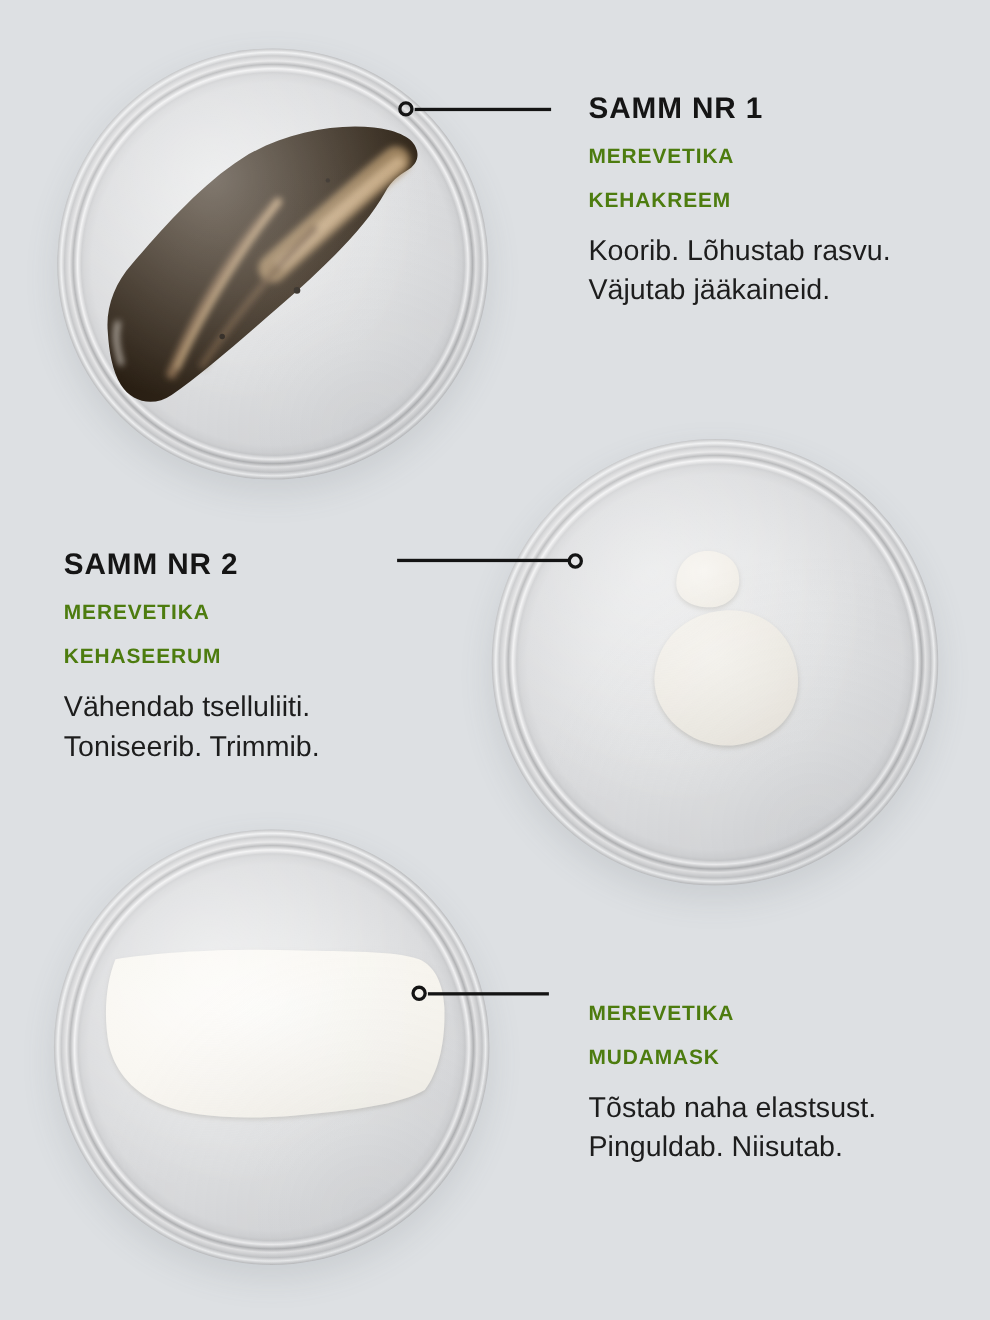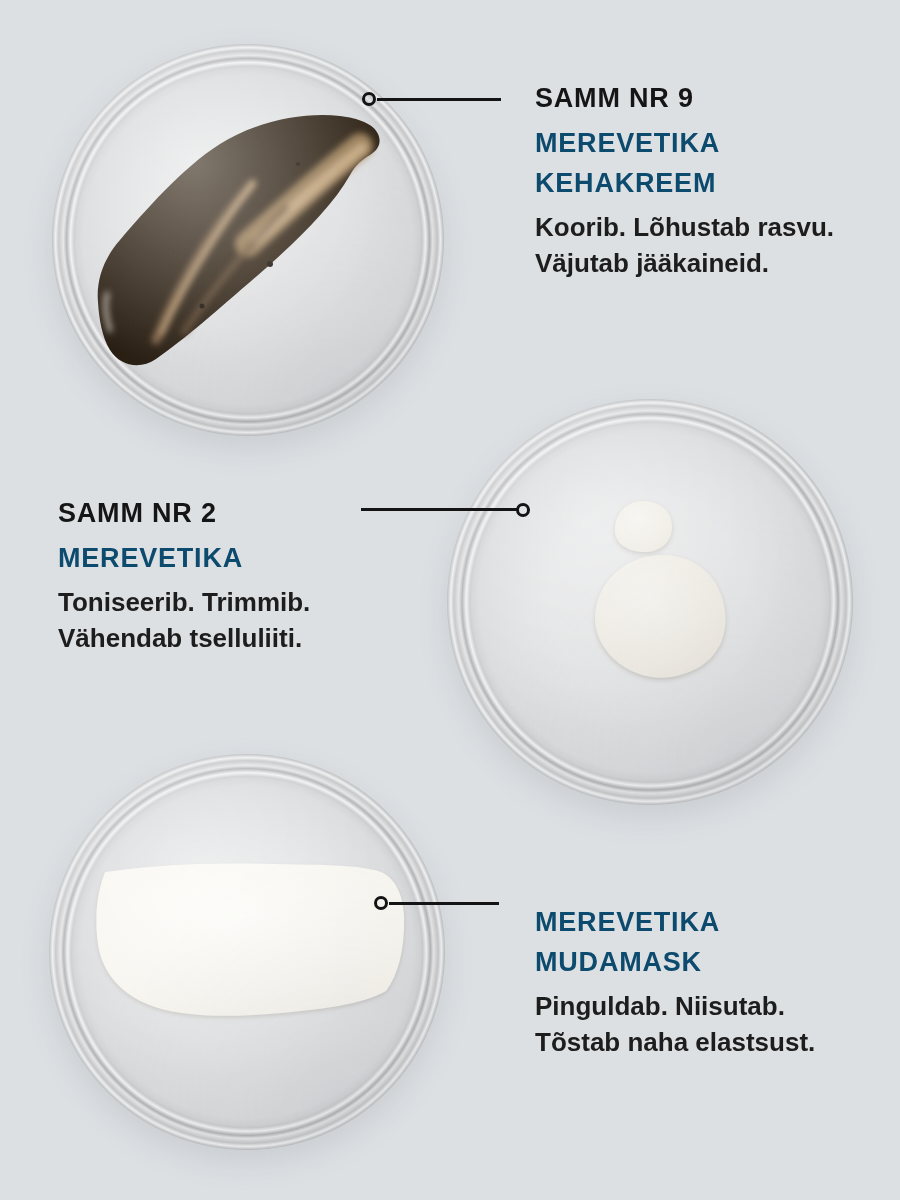--- a/index.html
+++ b/index.html
@@ -33,25 +33,25 @@
     position:absolute;width:8px;height:8px;border:3.5px solid #141414;
     border-radius:50%;background:transparent;
   }
   
   .step-text{position:absolute;}
   .step-text.centered{}
   .step-label{
     font-size:27px;font-weight:700;letter-spacing:.8px;line-height:28px;color:#151515;
   }
   .step-title{
-    font-size:27px;font-weight:700;letter-spacing:.8px;line-height:40px;
-    margin-top:11px;color:#0c4a6e;
+    font-size:19px;font-weight:700;letter-spacing:.8px;line-height:40px;
+    margin-top:11px;color:#4d7c0f;
   }
   .step-desc{
-    font-size:26px;font-weight:700;line-height:36px;margin-top:6px;color:#1d1d1d;
+    font-size:26px;font-weight:400;line-height:36px;margin-top:6px;color:#1d1d1d;
   }
 </style>
 </head>
 <body>
 
 <div class="dish" style="left:52px;top:44px;width:392px;height:392px;">
   <svg width="392" height="392" viewBox="0 0 392 392">
     <defs>
       <linearGradient id="mudg" x1="0" y1="1" x2="1" y2="0">
         <stop offset="0" stop-color="#271d12"></stop>
@@ -141,44 +141,45 @@
 <span class="callout-dot" style="left:362px;top:92px;"></span>
 <span class="callout-line" style="left:377px;top:98px;width:124px;"></span>
 
 <span class="callout-line" style="left:361px;top:508px;width:156px;"></span>
 <span class="callout-dot" style="left:516px;top:503px;"></span>
 
 <span class="callout-dot" style="left:374px;top:896px;"></span>
 <span class="callout-line" style="left:389px;top:902px;width:110px;"></span>
 
 <div class="step-text" style="left:535px;top:84px;">
-  <div class="step-label">SAMM NR 9</div>
+  <div class="step-label">SAMM NR 1</div>
   <div class="step-title">
     <div>MEREVETIKA</div>
     <div>KEHAKREEM</div>
   </div>
   <div class="step-desc">
     <div>Koorib. Lõhustab rasvu.</div>
     <div>Väjutab jääkaineid.</div>
   </div>
 </div>
 
 <div class="step-text centered" style="left:58px;top:499px;width:364px;">
   <div class="step-label">SAMM NR 2</div>
   <div class="step-title">
     <div>MEREVETIKA</div>
+    <div>KEHASEERUM</div>
   </div>
   <div class="step-desc">
+    <div>Vähendab tselluliiti.</div>
     <div>Toniseerib. Trimmib.</div>
-    <div>Vähendab tselluliiti.</div>
   </div>
 </div>
 
 <div class="step-text" style="left:535px;top:891px;">
   <div class="step-title">
     <div>MEREVETIKA</div>
     <div>MUDAMASK</div>
   </div>
   <div class="step-desc">
+    <div>Tõstab naha elastsust.</div>
     <div>Pinguldab. Niisutab.</div>
-    <div>Tõstab naha elastsust.</div>
   </div>
 </div>
 
 </body></html>

